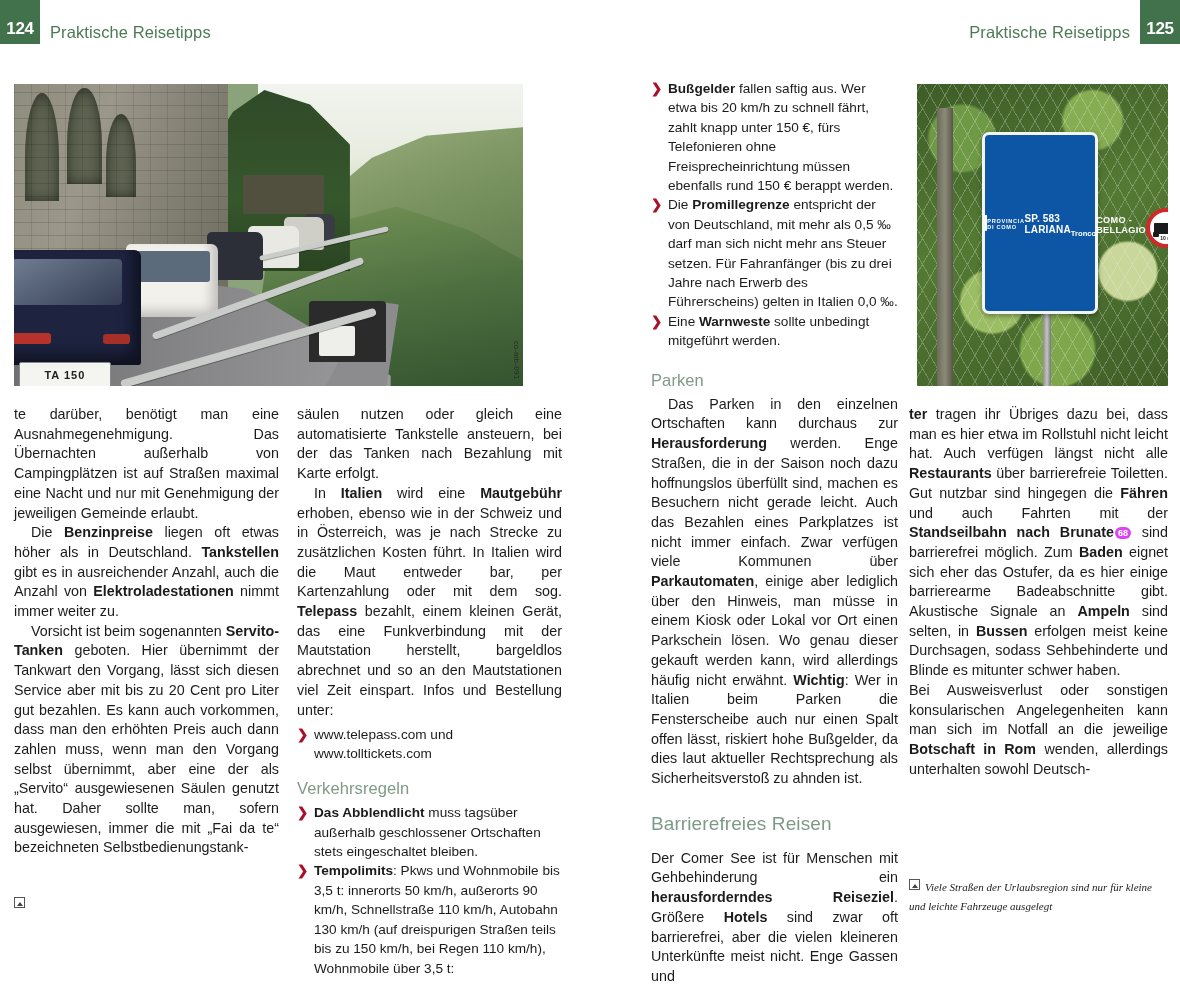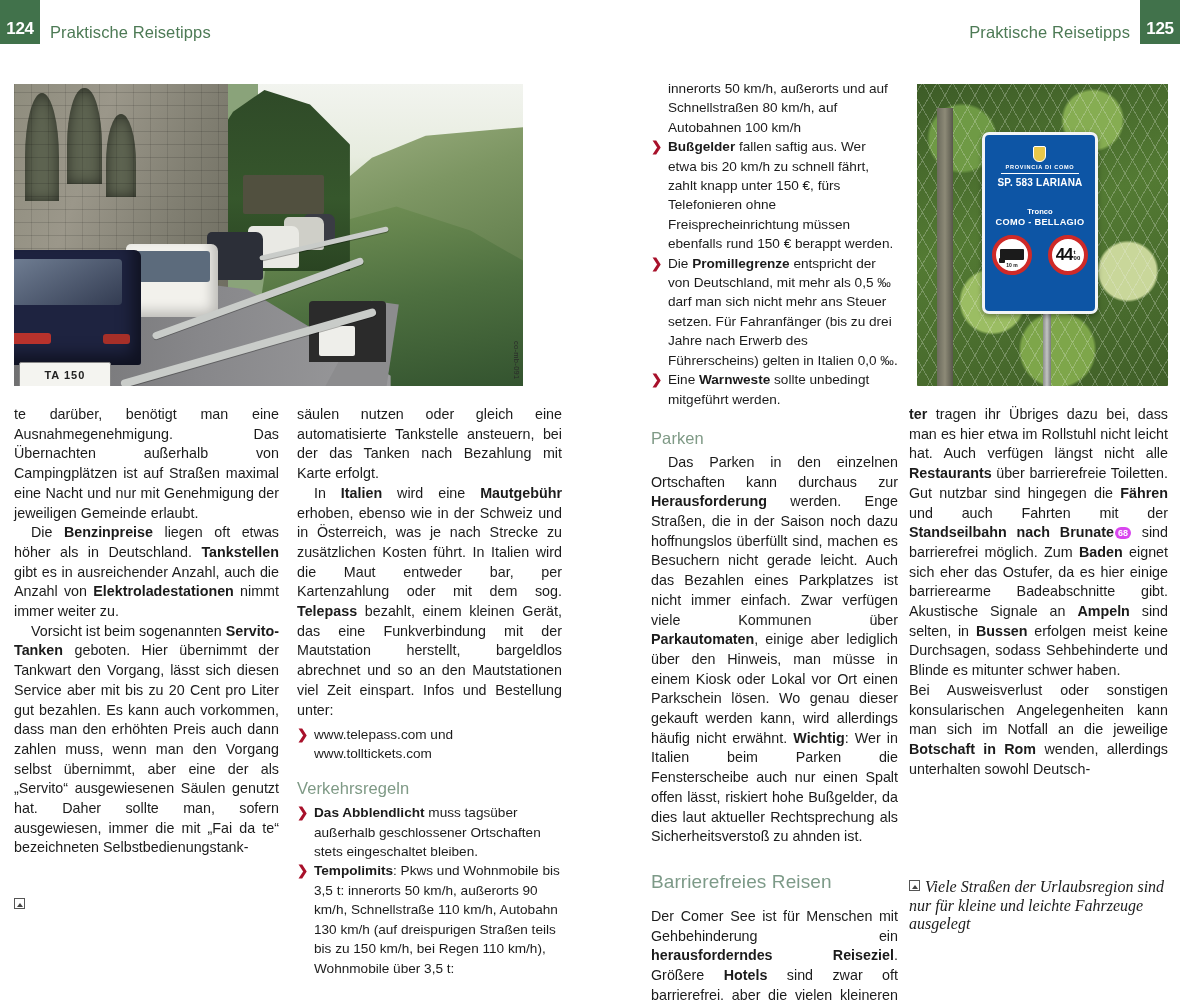--- a/index.html
+++ b/index.html
@@ -75,21 +75,21 @@
   .fig { position:absolute; }
   .fig .credit {
     position:absolute;
     font-size:7.5px; color:#2a2a2a;
     writing-mode:vertical-rl;
     letter-spacing:.3px;
     white-space:nowrap;
   }
   .caption {
     font-family:"Liberation Serif", serif;
-    font-style:italic; font-size:16px; line-height:18.6px;
+    font-style:italic; font-size:11px; line-height:18.6px;
     color:#1b1b1b;
   }
   .capbox {
     display:inline-block; width:11px; height:11px;
     border:1px solid #555; margin-right:5px;
     position:relative; vertical-align:1px;
   }
   .capbox::after {
     content:""; position:absolute; left:2px; top:4px;
     border-left:3.5px solid transparent;
@@ -176,22 +176,22 @@
             background:
               repeating-linear-gradient(60deg, rgba(235,240,230,.8) 0 1px, transparent 1px 13px),
               repeating-linear-gradient(-60deg, rgba(235,240,230,.8) 0 1px, transparent 1px 13px); }
   .p2-post { position:absolute; left:8%; top:8%; width:6.5%; height:92%;
             background:linear-gradient(90deg,#6b6a5c,#8d8a77,#57564a); }
   .p2-pole { position:absolute; left:50%; top:73%; width:3.5%; height:27%;
             background:linear-gradient(90deg,#8d8f8d,#c2c4c2,#77797a); }
   .signplate { position:absolute; left:26%; top:16%; width:46%; height:60%;
             background:#0d55a5; border:3px solid #f2f4f6; border-radius:7px;
             box-shadow:0 2px 5px rgba(0,0,0,.35);
-            display:flex; flex-direction:column; align-items:center;
-            padding-top:11px; color:#fff; font-family:"Liberation Sans", sans-serif; }
+            display:flex; flex-direction:row; align-items:center;
+            padding-top:3px; color:#fff; font-family:"Liberation Sans", sans-serif; }
   .crest { width:13px; height:16px; background:#e8c84a;
            border:1px solid #fff; border-radius:2px 2px 6px 6px; margin-bottom:2px; }
   .sg-prov { font-size:5.6px; letter-spacing:.7px; font-weight:700; }
   .sg-rule { width:72%; height:1px; background:#fff; margin:2.5px 0 3px; }
   .sg-road { font-size:10px; font-weight:700; letter-spacing:.2px; }
   .sg-tr   { font-size:7.6px; font-weight:700; margin-top:19px;text-align:right; }
   .sg-route{ font-size:9.2px; font-weight:700; letter-spacing:.3px; margin-top:1px; }
   .sg-discs{ display:flex; gap:16px; margin-top:8px; }
   .disc { width:40px; height:40px; border-radius:50%;
           background:#fff; border:4px solid #cf2a28;
@@ -317,21 +317,20 @@
     <ul class="arrows">
       <li><span class="chev">❯</span><b>Das Abblendlicht</b><span> muss tagsüber außerhalb geschlossener Ortschaften stets eingeschaltet bleiben.</span></li>
       <li><span class="chev">❯</span><b>Tempolimits</b><span>: Pkws und Wohnmobile bis 3,5 t: innerorts 50 km/h, außerorts 90 km/h, Schnellstraße 110 km/h, Autobahn 130 km/h (auf dreispurigen Straßen teils bis zu 150 km/h, bei Regen 110 km/h), Wohnmobile über 3,5 t:</span></li>
     </ul>
   </div>
 </div>
 
 <div class="col" id="col3">
   <div style="position:absolute; top:79px; width:247px;">
     <ul class="arrows">
-      <li style="padding-left:17px;"><span>innerorts 50 km/h, außerorts und auf Schnellstraßen 80 km/h, auf Autobahnen 100 km/h</span></li>
       <li><span class="chev">❯</span><b>Bußgelder</b><span> fallen saftig aus. Wer etwa bis 20 km/h zu schnell fährt, zahlt knapp unter 150 €, fürs Telefonieren ohne Freisprecheinrichtung müssen ebenfalls rund 150 € berappt werden.</span></li>
       <li><span class="chev">❯</span><span>Die </span><b>Promillegrenze</b><span> entspricht der von Deutschland, mit mehr als 0,5 ‰ darf man sich nicht mehr ans Steuer setzen. Für Fahranfänger (bis zu drei Jahre nach Erwerb des Führerscheins) gelten in Italien 0,0 ‰.</span></li>
       <li><span class="chev">❯</span><span>Eine </span><b>Warnweste</b><span> sollte unbedingt mitgeführt werden.</span></li>
     </ul>
 
     <h2 class="sec sub" style="margin-top:20px;">Parken</h2>
 
     <div class="body-text">
       <p><span>Das Parken in den einzelnen Ortschaften kann durchaus zur </span><b>Herausforderung</b><span> werden. Enge Straßen, die in der Saison noch dazu hoffnungslos überfüllt sind, machen es Besuchern nicht gerade leicht. Auch das Bezahlen eines Parkplatzes ist nicht immer einfach. Zwar verfügen viele Kommunen über </span><b>Parkautomaten</b><span>, einige aber lediglich über den Hinweis, man müsse in einem Kiosk oder Lokal vor Ort einen Parkschein lösen. Wo genau dieser gekauft werden kann, wird allerdings häufig nicht erwähnt. </span><b>Wichtig</b><span>: Wer in Italien beim Parken die Fensterscheibe auch nur einen Spalt offen lässt, riskiert hohe Bußgelder, da dies laut aktueller Rechtsprechung als Sicherheitsverstoß zu ahnden ist.</span></p>
     </div>

